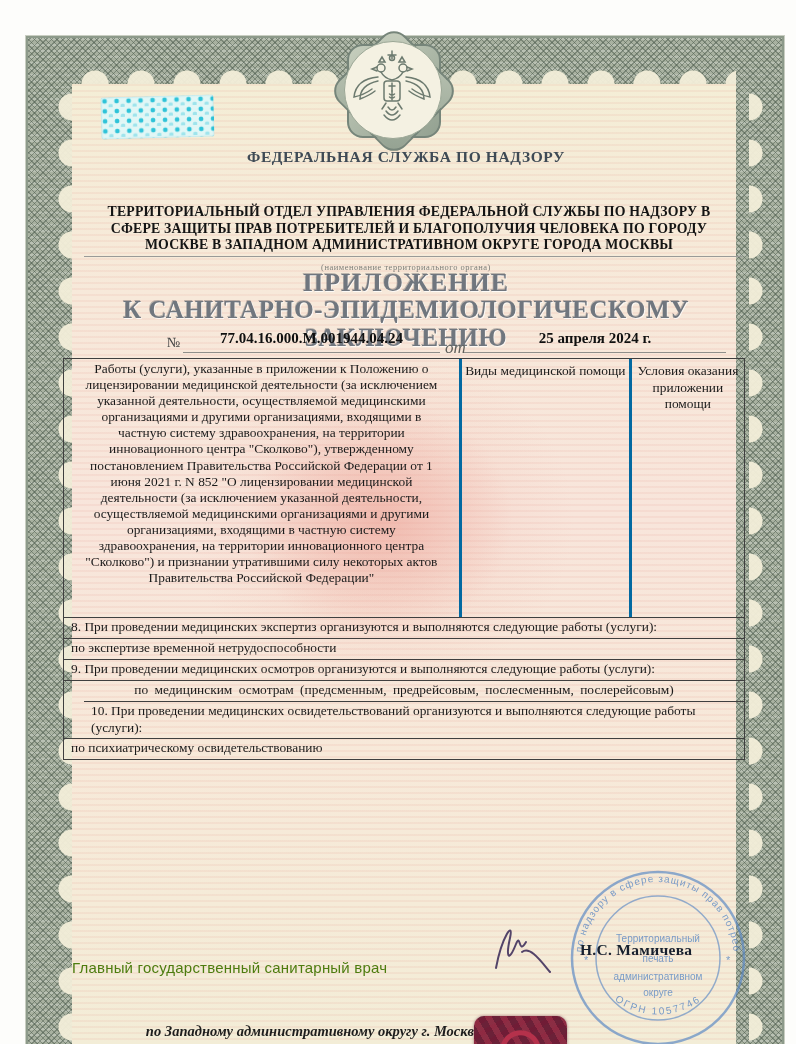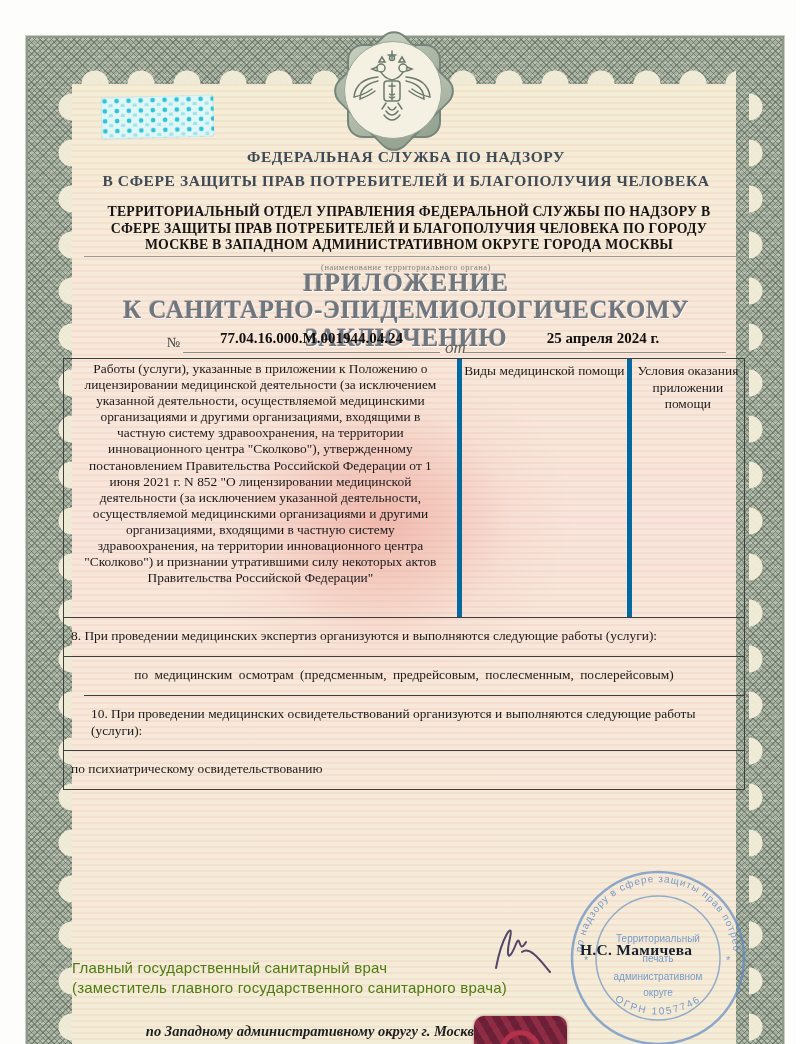--- a/index.html
+++ b/index.html
@@ -71,31 +71,31 @@
     text-shadow:.8px .8px .6px rgba(255,255,255,.75), -0.6px -0.6px .5px rgba(50,55,65,.30);}
   .title2{top:296px; font-size:25px; font-weight:bold; color:#70767e; letter-spacing:.5px;
     text-shadow:.8px .8px .6px rgba(255,255,255,.75), -0.6px -0.6px .5px rgba(50,55,65,.30);}
 
   .abs{position:absolute; z-index:3;}
   .no-label{left:167px; top:335px; font-size:14px; color:#444;}
   .num-line1{left:183px; top:352px; width:257px; border-top:1px solid #8f8f8b;}
   .num-val{left:183px; top:330px; width:257px; text-align:center; font-weight:bold; font-size:15px; color:#101010;}
   .from-label{left:445px; top:338px; font-size:17px; color:#60605c;font-style:italic;}
   .num-line2{left:464px; top:352px; width:262px; border-top:1px solid #8f8f8b;}
-  .date-val{left:464px; top:330px; width:262px; text-align:center; font-weight:bold; font-size:15px; color:#101010;margin-left:8px;}
+  .date-val{left:464px; top:330px; width:262px; text-align:center; font-weight:bold; font-size:15px; color:#101010;}
 
   
   .tbl{position:absolute; left:63px; top:358px; width:682px; z-index:3;
     border:1px solid #3f3f3f; box-sizing:border-box; font-size:13.4px; color:#1a1a1a;}
   .tbl-head{display:flex; height:258px;}
-  .cell{box-sizing:border-box; border-right:5px solid #0369a1; overflow:hidden;}
+  .cell{box-sizing:border-box; border-right:3px solid #0369a1; overflow:hidden;}
   .c1{width:58.5%; padding:2px 20px; text-align:center; line-height:16.1px;}
   .c2{width:25%; text-align:center; padding-top:4px; line-height:16.5px;}
   .c3{width:16.5%; border-right:none; text-align:center; padding-top:4px; line-height:16.5px;}
-  .trow{border-top:1px solid #3f3f3f; padding:10px 7px; line-height:16.8px; min-height:18px;}
+  .trow{border-top:1px solid #3f3f3f; padding:1px 7px; line-height:16.8px; min-height:18px;}
   .trow.narrow{padding-right:48px;margin-left:20px;}
   .trow.spread{word-spacing:3px;text-align:center;}
 
   
   .role{position:absolute; left:72px; top:958px; z-index:3; font-family:"Liberation Sans", sans-serif;
     font-size:15px; color:#4d7c0f; line-height:20px; letter-spacing:.2px;}
   .sig{position:absolute; left:486px; top:916px; z-index:6;}
   .stamp{position:absolute; left:566px; top:864px; z-index:5; opacity:.8;}
   .signer{position:absolute; left:580px; top:941px; z-index:6; font-weight:bold; font-size:15.5px; color:#16202e; letter-spacing:.3px;}
   .district{position:absolute; left:135px; top:1023px; width:360px; text-align:center; z-index:3;
@@ -144,21 +144,20 @@
         <rect x="36" y="36" width="16" height="20" rx="3"></rect>
         <path d="M41 41 h6 M44 38 v8"></path>
         <path d="M44 46 v9 M41.5 49 q2.5 2 5 0 M41.5 52 q2.5 2 5 0"></path>
         <path d="M38 58 l-4 6 M50 58 l4 6"></path>
         <path d="M40 62 q4 6 8 0 M38 66 q6 8 12 0 M36 70 q8 10 16 0"></path>
       </g>
     </svg>
   </div>
 
   <div class="ctr agency agency1">ФЕДЕРАЛЬНАЯ СЛУЖБА ПО НАДЗОРУ</div>
-  <div class="ctr agency agency2">В СФЕРЕ ЗАЩИТЫ ПРАВ ПОТРЕБИТЕЛЕЙ И БЛАГОПОЛУЧИЯ ЧЕЛОВЕКА</div>
   <div class="ctr territorial">ТЕРРИТОРИАЛЬНЫЙ ОТДЕЛ УПРАВЛЕНИЯ ФЕДЕРАЛЬНОЙ СЛУЖБЫ ПО НАДЗОРУ В СФЕРЕ ЗАЩИТЫ ПРАВ ПОТРЕБИТЕЛЕЙ И БЛАГОПОЛУЧИЯ ЧЕЛОВЕКА ПО ГОРОДУ МОСКВЕ В ЗАПАДНОМ АДМИНИСТРАТИВНОМ ОКРУГЕ ГОРОДА МОСКВЫ</div>
   <div class="cap-rule"></div>
   <div class="ctr cap-text">(наименование территориального органа)</div>
 
   <div class="ctr title1">ПРИЛОЖЕНИЕ</div>
   <div class="ctr title2">К САНИТАРНО-ЭПИДЕМИОЛОГИЧЕСКОМУ ЗАКЛЮЧЕНИЮ</div>
 
   <div class="abs no-label">№</div>
   <div class="abs num-val">77.04.16.000.М.001944.04.24</div>
   <div class="abs num-line1"></div>
@@ -166,28 +165,29 @@
   <div class="abs date-val">25 апреля 2024 г.</div>
   <div class="abs num-line2"></div>
 
   <div class="tbl">
     <div class="tbl-head">
       <div class="cell c1">Работы (услуги), указанные в приложении к Положению о лицензировании медицинской деятельности (за исключением указанной деятельности, осуществляемой медицинскими организациями и другими организациями, входящими в частную систему здравоохранения, на территории инновационного центра "Сколково"), утвержденному постановлением Правительства Российской Федерации от 1 июня 2021 г. N 852 "О лицензировании медицинской деятельности (за исключением указанной деятельности, осуществляемой медицинскими организациями и другими организациями, входящими в частную систему здравоохранения, на территории инновационного центра "Сколково") и признании утратившими силу некоторых актов Правительства Российской Федерации"</div>
       <div class="cell c2">Виды медицинской помощи</div>
       <div class="cell c3">Условия оказания приложении помощи</div>
     </div>
     <div class="trow">8. При проведении медицинских экспертиз организуются и выполняются следующие работы (услуги):</div>
+    <div class="trow">по экспертизе временной нетрудоспособности</div>
+    <div class="trow">9. При проведении медицинских осмотров организуются и выполняются следующие работы (услуги):</div>
     <div class="trow spread">по медицинским осмотрам (предсменным, предрейсовым, послесменным, послерейсовым)</div>
     <div class="trow narrow">10. При проведении медицинских освидетельствований организуются и выполняются следующие работы (услуги):</div>
     <div class="trow">по психиатрическому освидетельствованию</div>
   </div>
 
   <div class="role">
     <div>Главный государственный санитарный врач</div>
-    <div>(заместитель главного государственного санитарного врача)</div>
   </div>
 
   <svg class="sig" width="70" height="68" viewBox="0 0 70 68">
     <path d="M10 52 C16 20 28 4 24 22 C20 40 22 48 30 28 C35 16 32 40 40 26 M36 36 C44 30 54 44 64 56" stroke="#41325d" stroke-width="2" fill="none" stroke-linecap="round" opacity="0.9"></path>
   </svg>
 
   <svg class="stamp" width="184" height="184" viewBox="0 0 184 184">
     <defs>
       <path id="arcTop" d="M 16 94 A 76 76 0 0 1 168 94"></path>
       <path id="arcBottom" d="M 26 110 A 74 74 0 0 0 158 110"></path>

